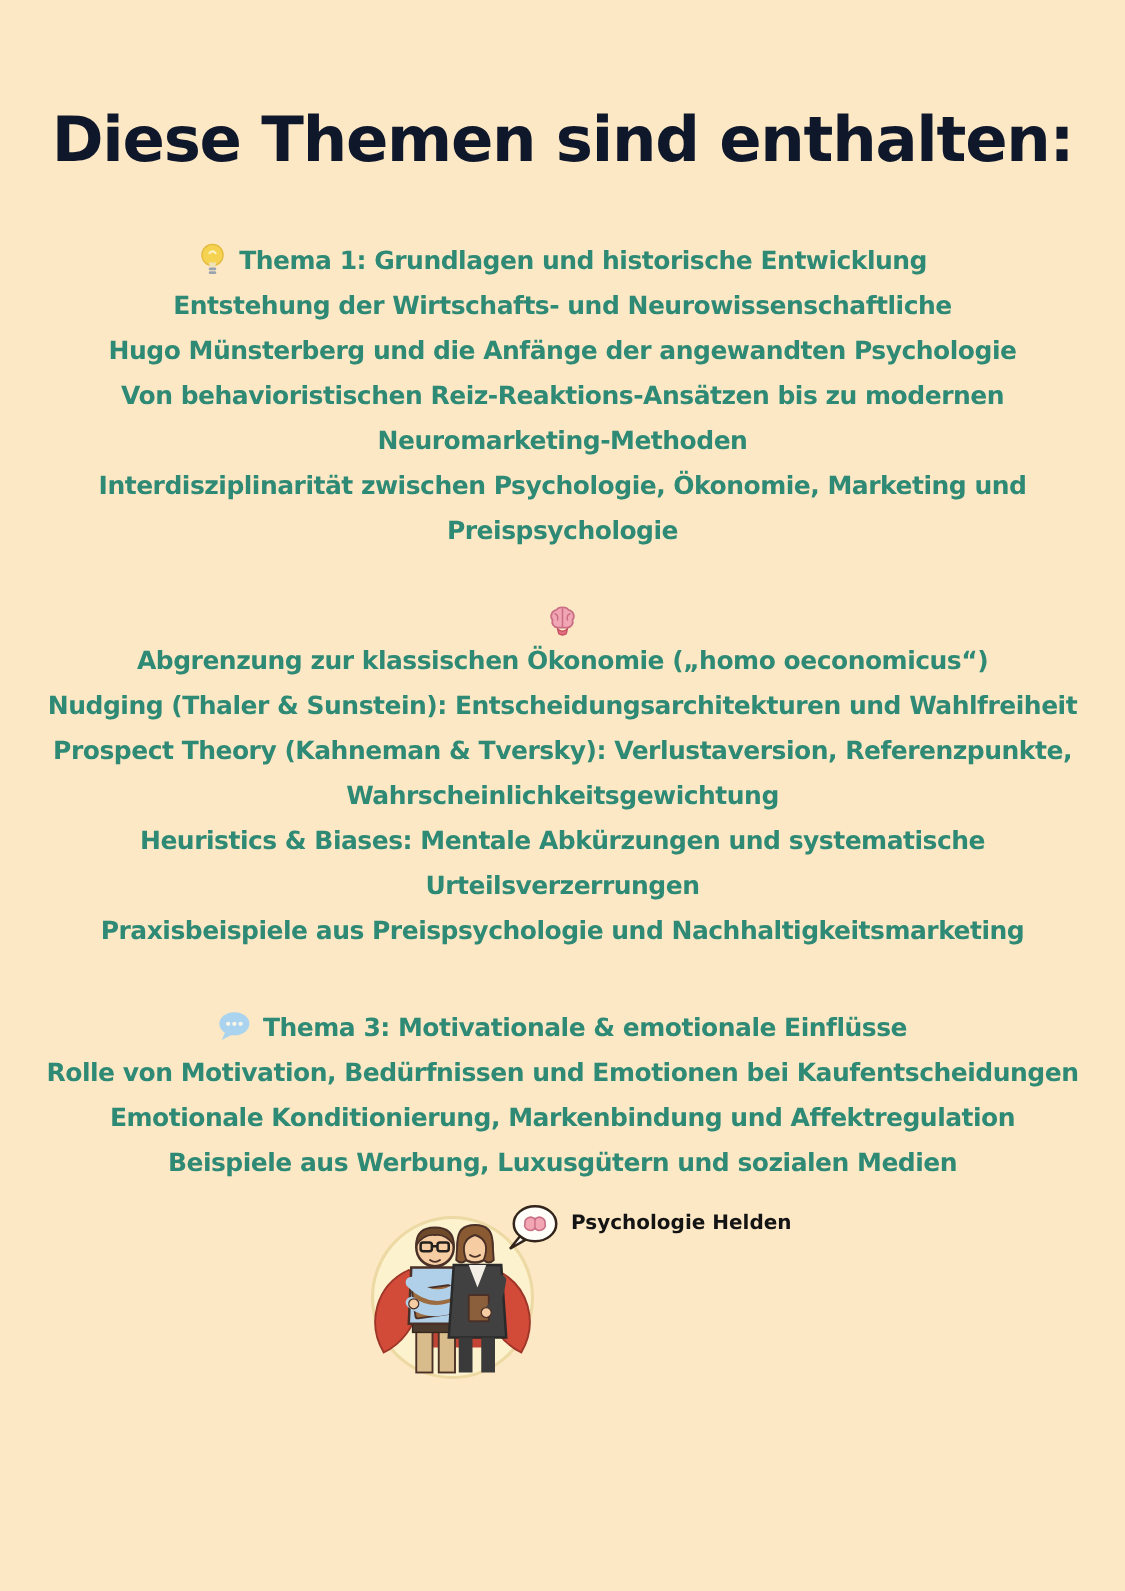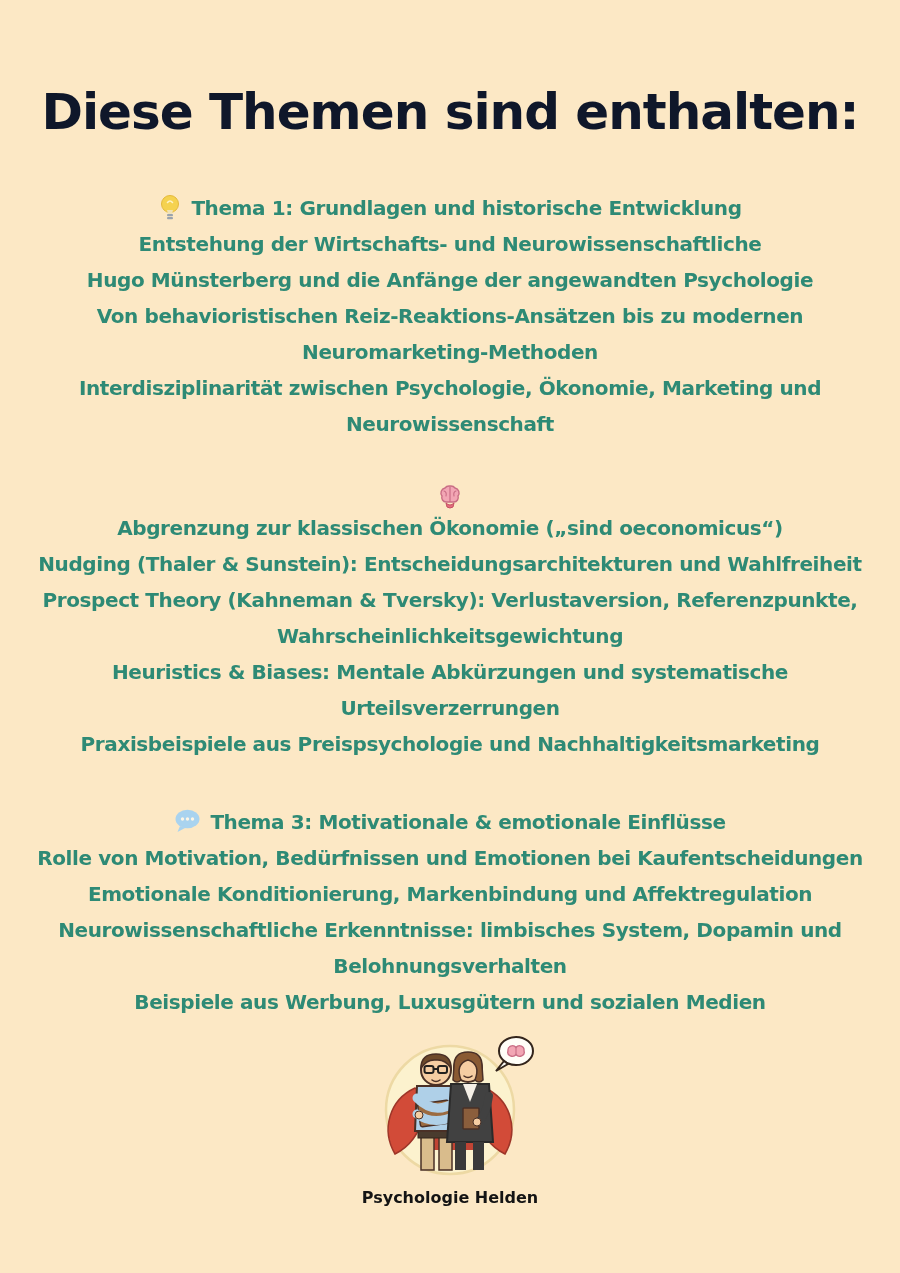--- a/index.html
+++ b/index.html
@@ -51,21 +51,21 @@
   }
   .section-heading .icon {
     display: inline-flex;
     align-items: center;
   }
   .section-heading .icon svg { display: block; }
   .topic-line { white-space: pre-line; }
   .footer {
     margin-top: 10px;
     display: flex;
-    flex-direction: column;
+    flex-direction: row;
   }
   .mascot svg { display: block; }
   .brand {
     margin-top: 10px;
     font-size: 16px;
     font-weight: bold;
     letter-spacing: 0px;
     color: #141414;
     text-align: center;
   }
@@ -90,35 +90,35 @@
             <path d="M9.5,8.5 Q12,5.5 14.5,8.5" fill="none" stroke="#FDF3C9" stroke-width="1.6" stroke-linecap="round"></path>
           </svg>
         </span>
         <span>Thema 1: Grundlagen und historische Entwicklung</span>
       </div>
       <div class="topic-line">Entstehung der Wirtschafts- und Neurowissenschaftliche</div>
       <div class="topic-line">Hugo Münsterberg und die Anfänge der angewandten Psychologie</div>
       <div class="topic-line">Von behavioristischen Reiz-Reaktions-Ansätzen bis zu modernen
 Neuromarketing-Methoden</div>
       <div class="topic-line">Interdisziplinarität zwischen Psychologie, Ökonomie, Marketing und
-Neurowissenschaft</div>
+Preispsychologie</div>
     </section>
 
     <section class="section">
       <div class="section-heading">
         <span class="icon">
           <svg width="28" height="26" viewBox="0 0 28 26">
             <path d="M6,12 a5,5 0 0 1 3,-8 a5,4.5 0 0 1 5,-2 a5,4.5 0 0 1 5,2 a5,5 0 0 1 3,8 a4.5,4.5 0 0 1 -4,6 L10,18 a4.5,4.5 0 0 1 -4,-6 Z" fill="#F2A6B4" stroke="#C96E85" stroke-width="1.4"></path>
             <path d="M14,2.5 L14,18" stroke="#C96E85" stroke-width="1.2" fill="none"></path>
             <path d="M8,7 Q11,8 10,12 M20,7 Q17,8 18,12" stroke="#C96E85" stroke-width="1.1" fill="none" stroke-linecap="round"></path>
             <path d="M10,19 Q14,23 18,19 L17,23 Q14,25 11,23 Z" fill="#E66D7E" stroke="#C45064" stroke-width="1"></path>
           </svg>
         </span>
       </div>
-      <div class="topic-line">Abgrenzung zur klassischen Ökonomie („sind oeconomicus“)</div>
+      <div class="topic-line">Abgrenzung zur klassischen Ökonomie („homo oeconomicus“)</div>
       <div class="topic-line">Nudging (Thaler &amp; Sunstein): Entscheidungsarchitekturen und Wahlfreiheit</div>
       <div class="topic-line">Prospect Theory (Kahneman &amp; Tversky): Verlustaversion, Referenzpunkte,
 Wahrscheinlichkeitsgewichtung</div>
       <div class="topic-line">Heuristics &amp; Biases: Mentale Abkürzungen und systematische
 Urteilsverzerrungen</div>
       <div class="topic-line">Praxisbeispiele aus Preispsychologie und Nachhaltigkeitsmarketing</div>
     </section>
 
     <section class="section">
       <div class="section-heading">
@@ -128,22 +128,20 @@
             <path d="M6,17 L3.5,23 L11,19 Z" fill="#A9D3EF"></path>
             <circle cx="8.5" cy="10" r="1.7" fill="#FDF6E6"></circle>
             <circle cx="13.5" cy="10" r="1.7" fill="#FDF6E6"></circle>
             <circle cx="18.5" cy="10" r="1.7" fill="#FDF6E6"></circle>
           </svg>
         </span>
         <span>Thema 3: Motivationale &amp; emotionale Einflüsse</span>
       </div>
       <div class="topic-line">Rolle von Motivation, Bedürfnissen und Emotionen bei Kaufentscheidungen</div>
       <div class="topic-line">Emotionale Konditionierung, Markenbindung und Affektregulation</div>
-      <div class="topic-line">Neurowissenschaftliche Erkenntnisse: limbisches System, Dopamin und
-Belohnungsverhalten</div>
       <div class="topic-line">Beispiele aus Werbung, Luxusgütern und sozialen Medien</div>
     </section>
 
   </div>
 
   <div class="footer">
     <div class="mascot">
       <svg width="190" height="148" viewBox="0 0 190 148">
 
         <circle cx="95" cy="80" r="64" fill="#FCF2CE" stroke="#EDD9A4" stroke-width="2.5"></circle>

